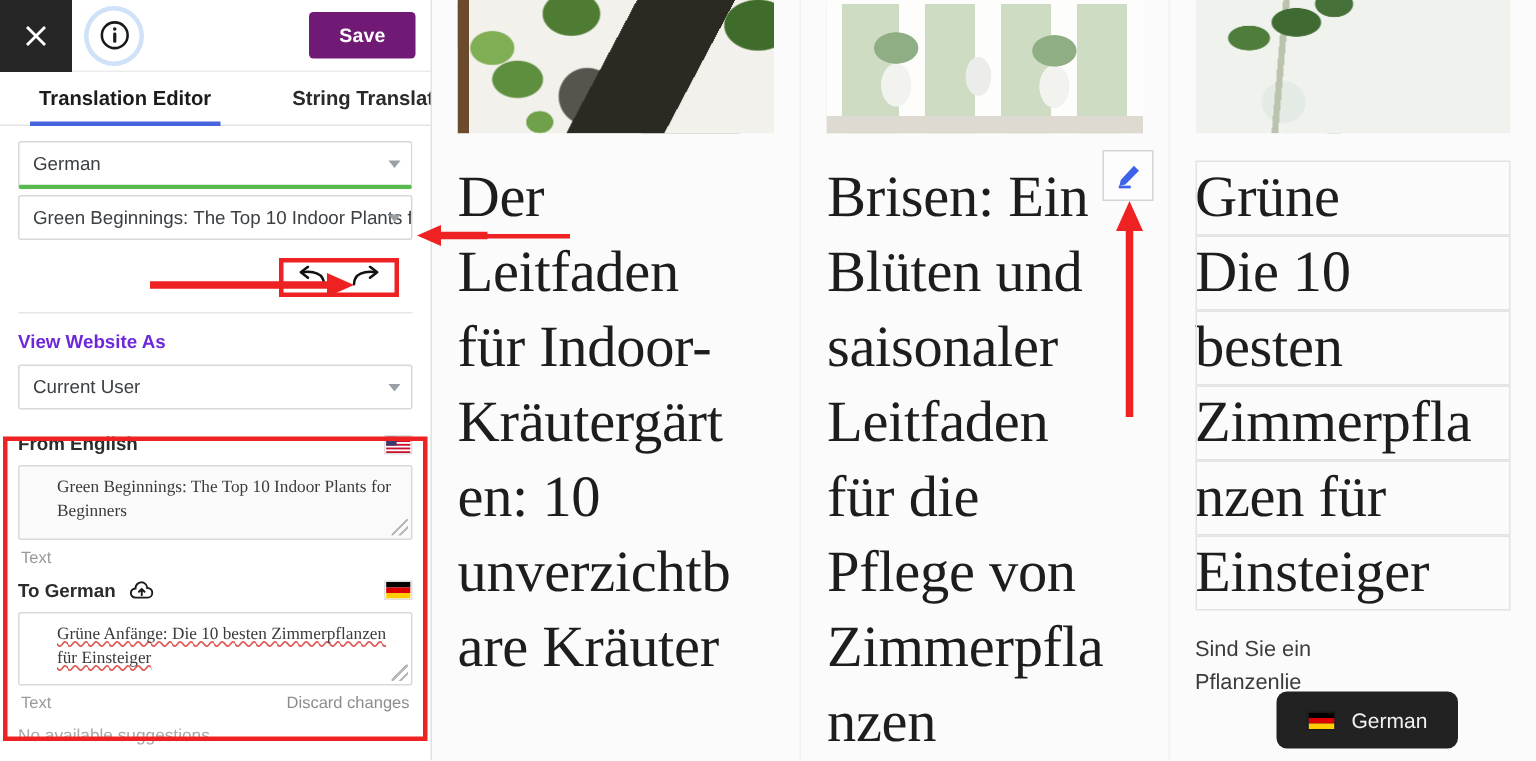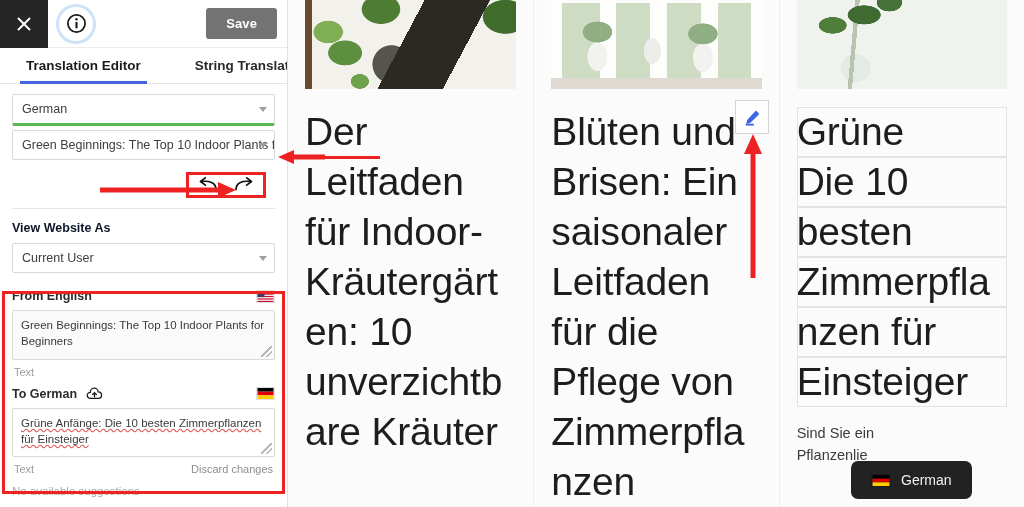--- a/index.html
+++ b/index.html
@@ -37,21 +37,21 @@
   .info-btn {
     width: 34px; height: 34px;
     margin-left: 11px;
     border-radius: 50%;
     display: flex; align-items: center; justify-content: center;
     box-shadow: 0 0 0 3px #cfe2f8;
     cursor: pointer; flex: none;
   }
   .topbar-spacer { flex: 1 1 auto; }
   .save-btn {
-    background: #737373; color: #fff;
+    background: #701a75; color: #fff;
     font-size: 13px; font-weight: 700;
     border: none; border-radius: 3px;
     padding: 8px 20px;
     margin-right: 10px;
     cursor: pointer;
     letter-spacing: .1px;
   }
 
   
   .tabs {
@@ -107,21 +107,21 @@
     display: flex; align-items: center; gap: 14px;
     border: 3px solid #ee2222;
     padding: 2px 8px;
     background: #fff;
   }
   .ur-btn { cursor: pointer; line-height: 0; }
 
   .divider { height: 1px; background: #e6e6e6; margin: 10px 0 0 0; }
 
   .lbl-strong {
-    font-size: 12.5px; font-weight: 700; color: #0f172a;
+    font-size: 12.5px; font-weight: 700; color: #6d28d9;
     margin: 12px 0 8px 0;
   }
 
   
   .redbox {
     position: absolute;
     left: 2px; top: 291px;
     width: 283px; height: 203px;
     border: 3px solid #ee2222;
     pointer-events: none;
@@ -135,26 +135,27 @@
   }
   .tb-title {
     font-size: 12.5px; font-weight: 700; color: #2b2b2b;
     display: flex; align-items: center; gap: 9px;
   }
   .flag { width: 19px; height: 13px; display: block; border: 1px solid rgba(0,0,0,.12); }
   .textarea-box {
     border: 1px solid #d9d9d9;
     background: #fafafa;
     border-radius: 2px;
-    padding: 7px 9px 9px 8px;
+    padding: 7px 9px 9px 25px;
     font-size: 11.5px; line-height: 1.38;
     color: #3b3b3b;
     min-height: 46px;
     position: relative;
     cursor: text;
+    font-family: Liberation Serif, serif;
   }
   .textarea-box.editable { background: #ffffff; }
   .grip {
     position: absolute; right: 2px; bottom: 2px;
     width: 11px; height: 11px;
     background:
       linear-gradient(135deg, transparent 0 45%, #b9b9b9 45% 55%, transparent 55% 100%),
       linear-gradient(135deg, transparent 0 70%, #b9b9b9 70% 80%, transparent 80% 100%);
   }
   .spellcheck { text-decoration: underline wavy #e05c5c; text-decoration-skip-ink: none; }
@@ -190,21 +191,21 @@
   }
   .col + .col { border-left: 1px solid #f0f0f0; }
   .card-img {
     margin-top: -6px;
     height: 95px;
     width: 100%;
     position: relative;
     overflow: hidden;
   }
   .card-title {
-    font-family: Liberation Sans, sans-serif;
+    font-family: Liberation Serif, serif;
     font-size: 39px;
     line-height: 50px;
     color: #1d1d1d;
     margin-top: 18px;
     letter-spacing: -0.2px;
     word-break: break-word;
   }
   .card-title .ln { display: block; position: relative; }
   .card-title.outlined .ln {
     outline: 1px solid #e3e3e3;
@@ -433,22 +434,22 @@
         <span class="ln">are Kräuter</span>
       </div>
       <div class="red-underline" style="left:0px; top:156px; width:92px;"></div>
     </div>
 
     <div class="col">
       <div class="card-img">
         <div class="img-window"></div>
       </div>
       <div class="card-title">
+        <span class="ln">Brisen: Ein</span>
         <span class="ln">Blüten und</span>
-        <span class="ln">Brisen: Ein</span>
         <span class="ln">saisonaler</span>
         <span class="ln">Leitfaden</span>
         <span class="ln">für die</span>
         <span class="ln">Pflege von</span>
         <span class="ln">Zimmerpfla</span>
         <span class="ln">nzen</span>
       </div>
     </div>
 
     <div class="col">

